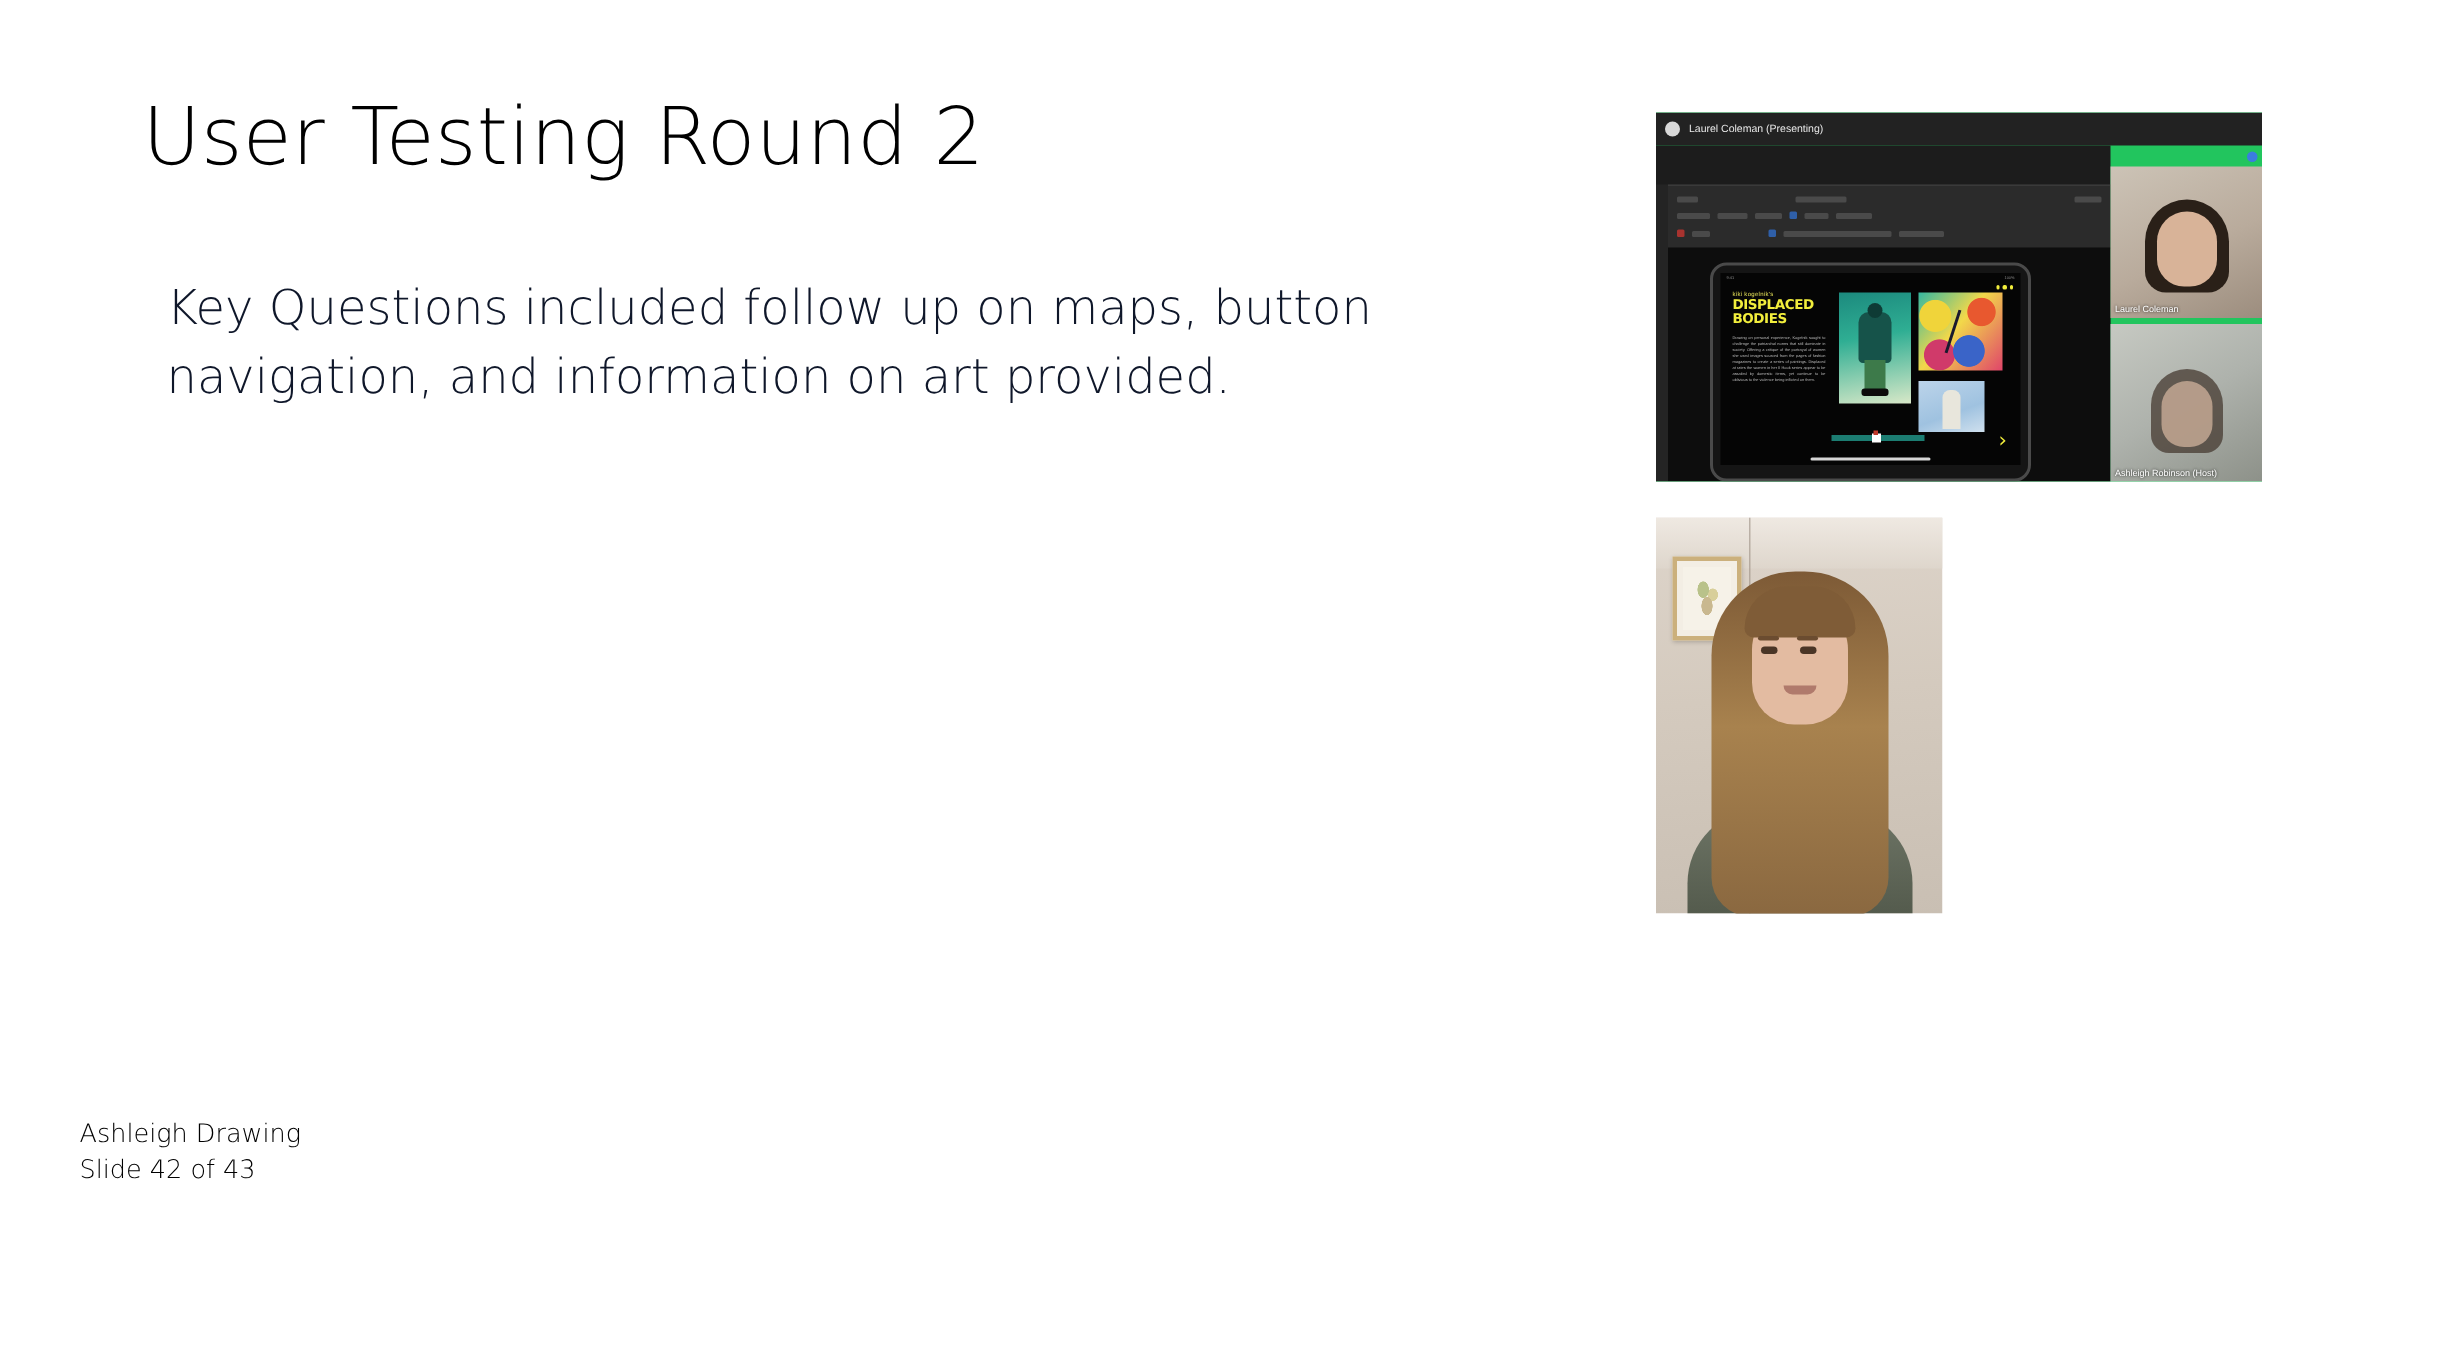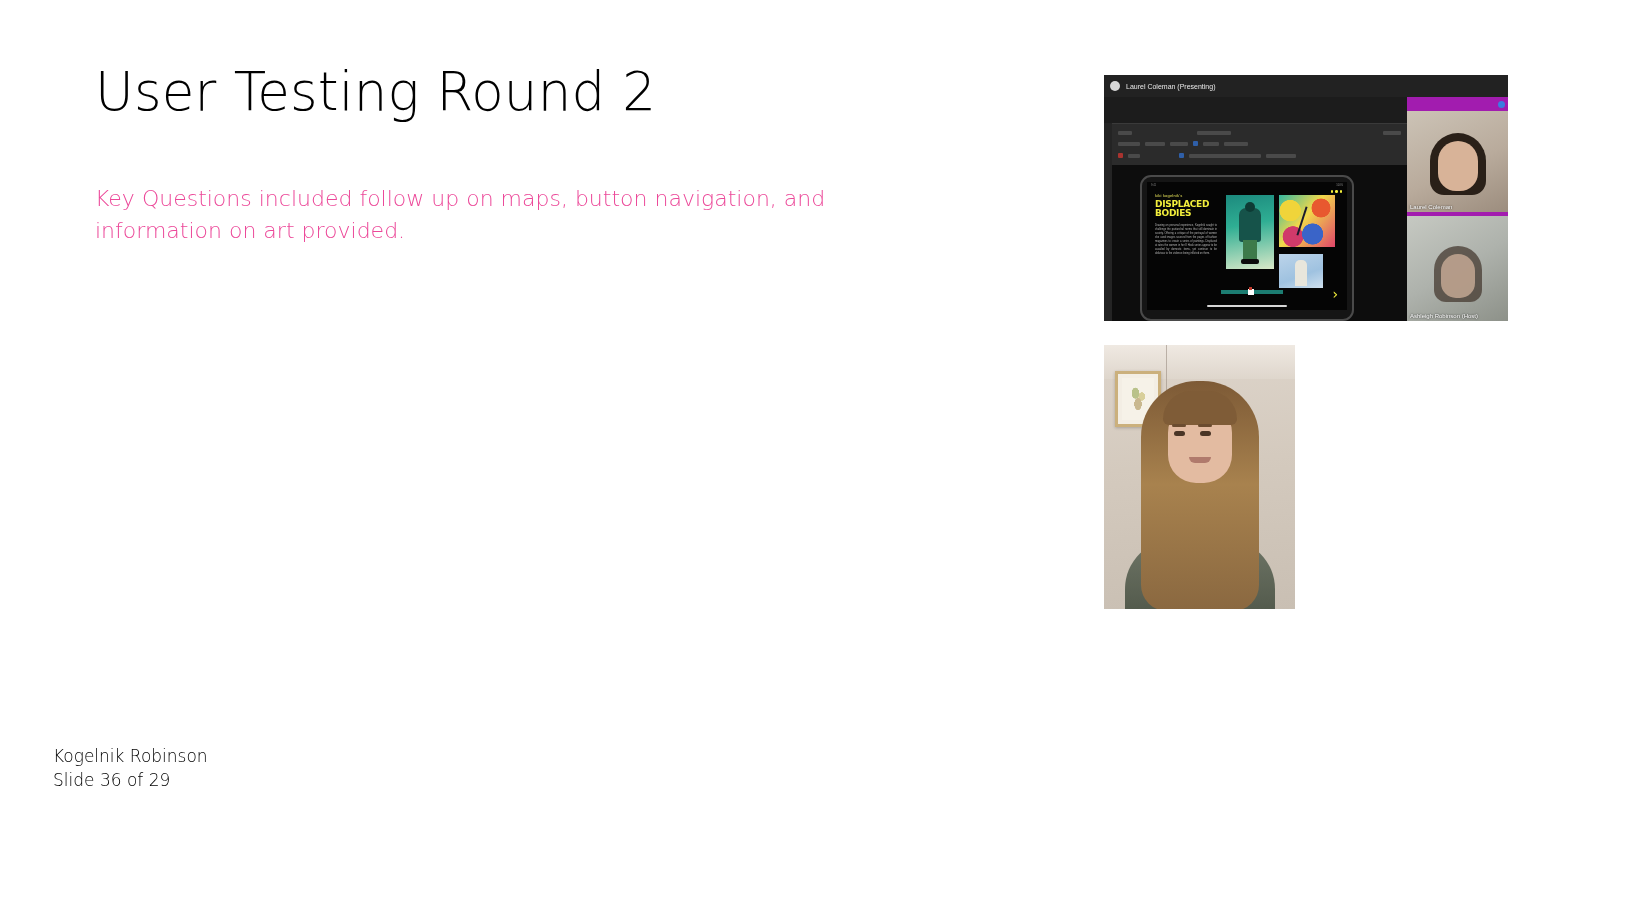--- a/index.html
+++ b/index.html
@@ -57,24 +57,24 @@
     left: 2px;
     top: 17px;
     width: 9px;
     height: 9px;
     border-radius: 50%;
     background: #000000;
   }
   .closing-para {
     font-family: "DejaVu Sans", sans-serif;
     font-weight: 300;
-    font-size: 22px;
+    font-size: 32px;
     line-height: 1.42;
-    color: #ec4899;
-    margin: 32px 0 0 0;
+    color: #0f172a;
+    margin: 32px 0 0 16px;
     width: 850px;
   }
 
   
   .footer {
     position: absolute;
     left: 53px;
     top: 744px;
     font-family: "DejaVu Sans", sans-serif;
     font-weight: 300;
@@ -90,21 +90,21 @@
     left: 1104px;
     top: 75px;
     width: 404px;
   }
 
   
   .zoom-shot {
     position: relative;
     width: 404px;
     height: 246px;
-    background: #a21caf;
+    background: #22c55e;
     overflow: hidden;
   }
   .zoom-topbar {
     position: absolute;
     left: 0; top: 0;
     width: 100%;
     height: 22px;
     background: #222222;
     display: flex;
     align-items: center;
@@ -601,22 +601,22 @@
 
   <div class="text-col">
 
     <h1 class="slide-title">User Testing Round 2</h1>
 
 
     <p class="closing-para">Key Questions included follow up on maps, button navigation, and information on art provided.</p>
   </div>
 
   <div class="footer">
-    <div>Kogelnik Robinson</div>
-    <div>Slide 36 of 29</div>
+    <div>Ashleigh Drawing</div>
+    <div>Slide 42 of 43</div>
   </div>
 
   <div class="media-col">
 
     <div class="zoom-shot">
 
       <div class="zoom-topbar">
         <span class="mic-icon"></span>
         <span class="zoom-presenter-label">Laurel Coleman (Presenting)</span>
       </div>

